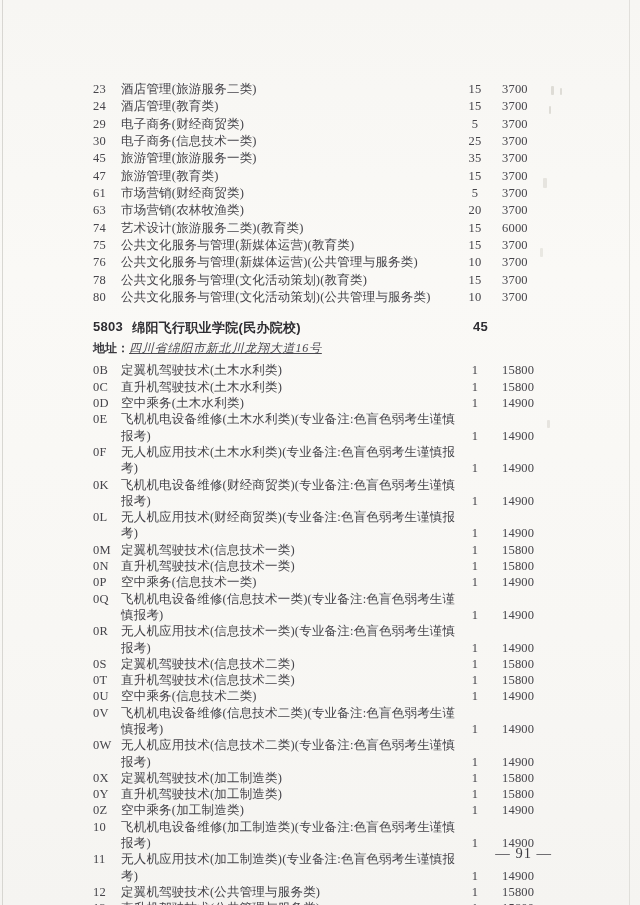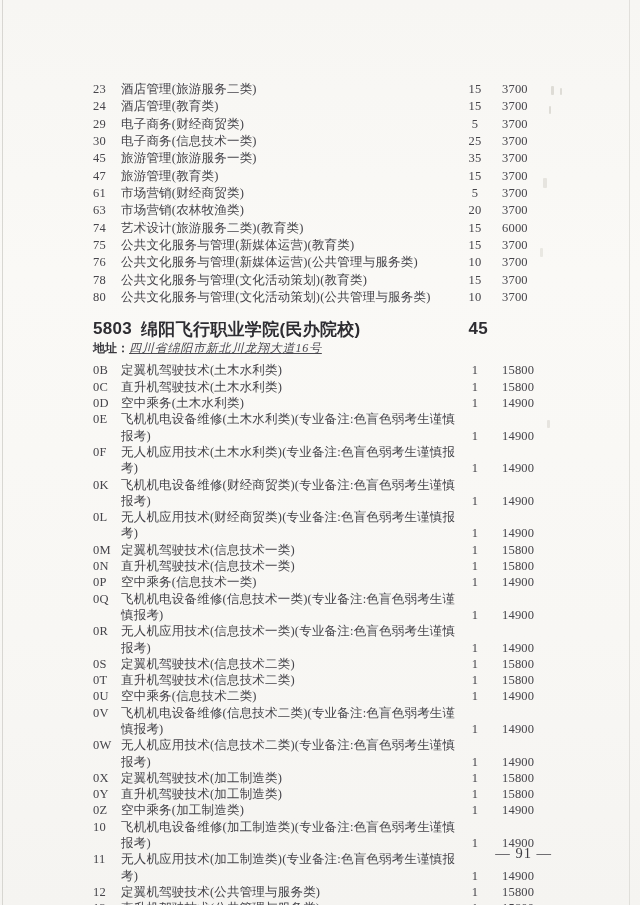--- a/index.html
+++ b/index.html
@@ -65,26 +65,26 @@
     text-align: center;
   }
   .cell.fee {
     width: 41px; flex: 0 0 41px;
     margin-left: 14px;
     text-align: left;
   }
 
   .school-header {
     display: flex;
-    align-items: center;
+    align-items: flex-start;
     margin-top: 13px;
     height: 20px;
     font-family: "Liberation Sans", "DejaVu Sans", sans-serif;
     font-weight: 700;
-    font-size: 17px;
+    font-size: 13px;
     color: #2e2d32;
     letter-spacing: 0.3px;
   }
   .school-header .s-code { flex: 0 0 auto; }
   .school-header .s-name { flex: 1 1 auto; margin-left: 9px; }
   .school-header .s-total { flex: 0 0 26px; width: 26px; text-align: right; }
   .school-header .s-spacer { flex: 0 0 55px; width: 55px; }
 
   .address-line {
     height: 17px;

